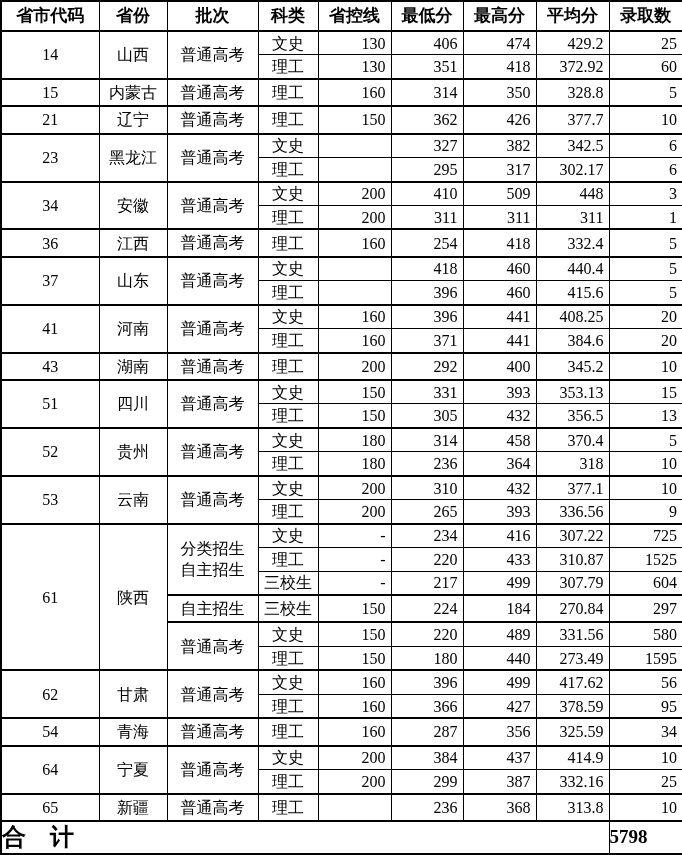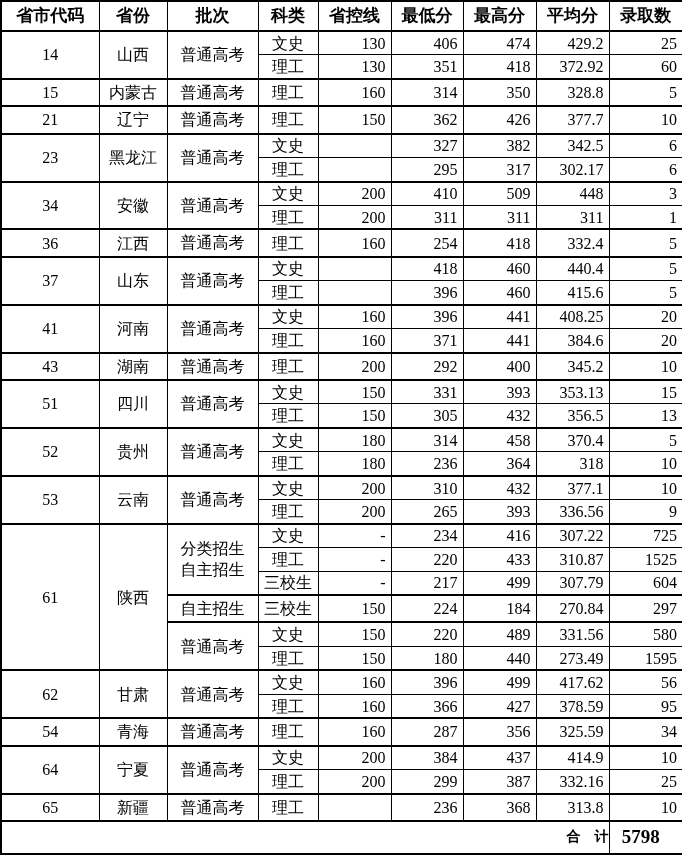--- a/index.html
+++ b/index.html
@@ -39,25 +39,25 @@
   tbody tr.group-start td { border-top: 2px solid #000000; }
   td.center { text-align: center; }
   td.num { text-align: right; padding-right: 5px; }
   td.batch { white-space: pre-line; line-height: 1.35; margin-top: 32px; }
   tfoot tr { height: 33px; }
   tfoot td {
     border-top: 2px solid #000000;
     font-weight: bold;
   }
   td.total-label {
-    text-align: right;
-    font-size: 14px;
+    text-align: left;
+    font-size: 24px;
   }
   td.total-value {
-    text-align: center;
+    text-align: left;
     padding-right: 10px;
     font-size: 19px;
   }
 </style>
 </head>
 <body>
 
 <table>
   <colgroup>
     <col style="width:98px">

